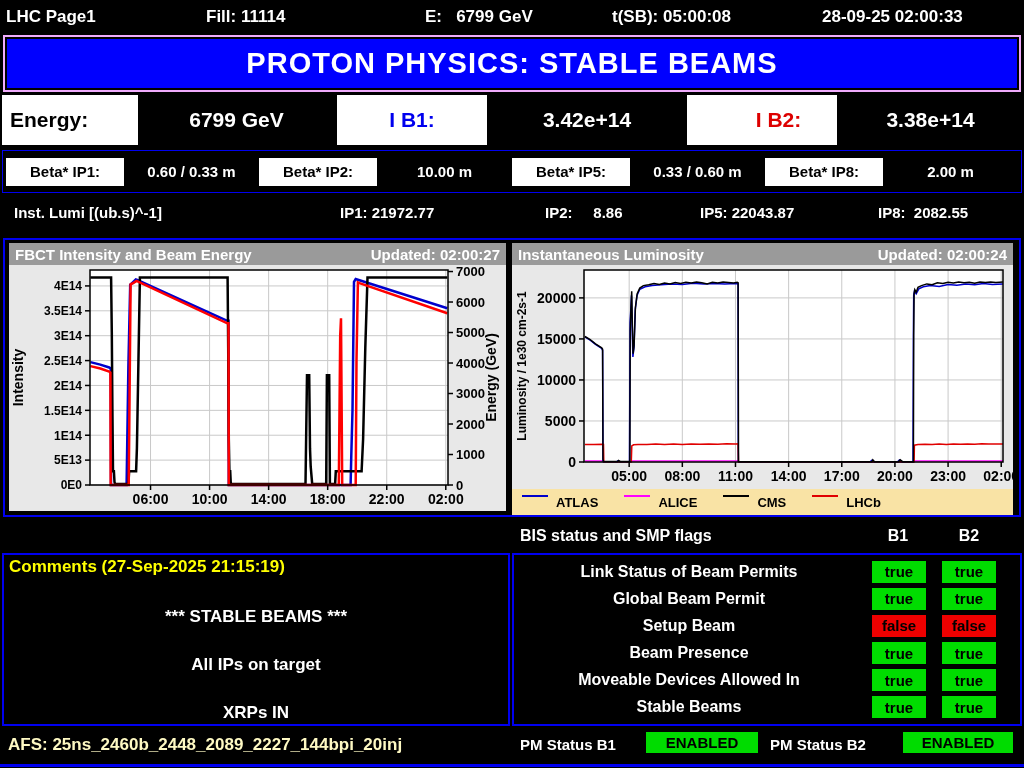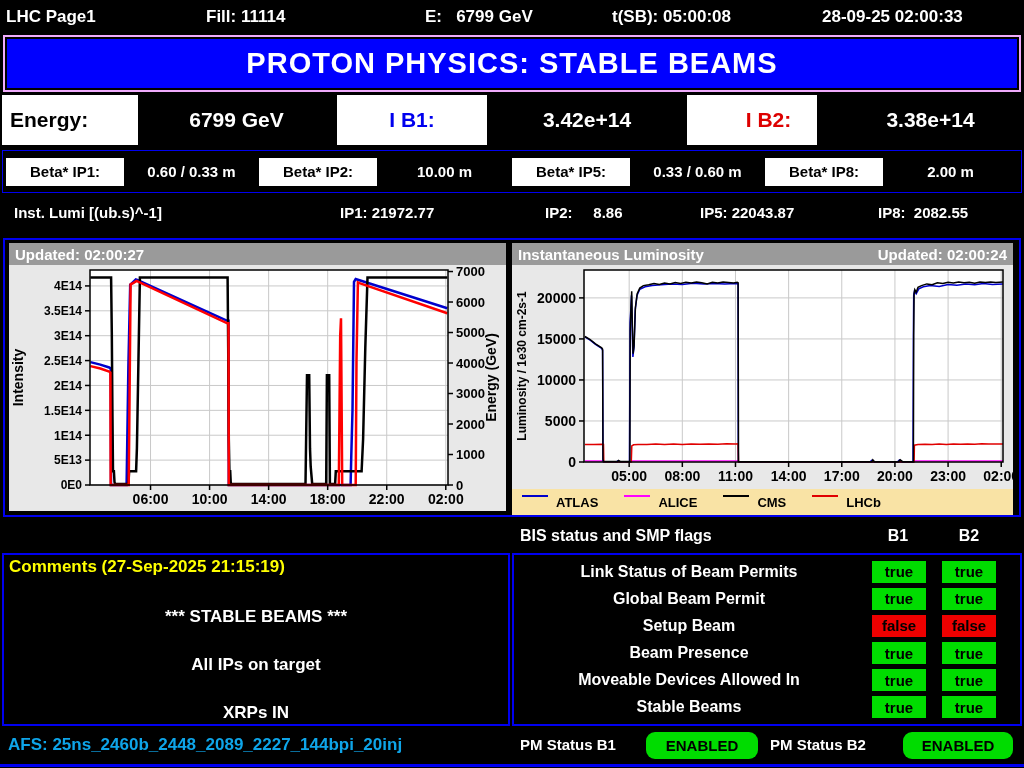--- a/index.html
+++ b/index.html
@@ -17,21 +17,21 @@
   #titleinner div { color:#fff; font-size:29px; letter-spacing:1px; }
   
   #energyrow { position:absolute; top:95px; left:0; width:1024px; height:50px; }
   #energyrow .cell { position:absolute; top:0; height:50px; display:flex; align-items:center; justify-content:center; font-size:21px; }
   .whitecell { background:#fff; color:#000; }
   .blackcell { background:#000; color:#fff; }
   .e1{left:2px;width:136px; justify-content:flex-start !important; padding-left:8px;}
   .e2{left:140px;width:193px;}
   .e3{left:337px;width:150px;}
   .e4{left:489px;width:196px;}
-  .e5{left:687px;width:130px;padding-left:33px;}
+  .e5{left:687px;width:150px;padding-left:33px;}
   .e6{left:839px;width:183px;}
   
   #betarow { position:absolute; top:150px; left:2px; width:1020px; height:43px;
     border:1px solid #0000F0; display:flex; align-items:center; padding:0 3px; }
   .beta-label { width:118px; height:28px; background:#fff; color:#000; font-size:15px;
     display:flex; align-items:center; justify-content:center; }
   .beta-value { flex:1; color:#fff; font-size:15px; text-align:center; white-space:pre; }
   
   #lumirow { position:absolute; top:190px; left:0; width:1024px; height:46px; color:#fff; font-size:15px; }
   #lumirow span { position:absolute; line-height:46px; white-space:pre; }
@@ -62,25 +62,25 @@
   #bistable { position:absolute; top:553px; left:512px; width:510px; height:173px;
     border:2px solid #0000F0; background:#000; display:flex; flex-direction:column; justify-content:space-around; padding:3px 0; }
   .bis-row { display:flex; align-items:center; height:26px; }
   .bis-label { width:350px; text-align:center; color:#fff; font-size:16px; }
   .flagbox { width:54px; height:22px; margin-left:8px; display:flex; align-items:center; justify-content:center;
     color:#000; font-size:15px; }
   .flagbox.second { margin-left:16px; }
   
   #bottombar { position:absolute; top:727px; left:0; width:1024px; height:36px; }
   #bottombar span { position:absolute; line-height:36px; }
-  .afs { left:8px; color:#0ea5e9; font-size:17px; }
+  .afs { left:8px; color:#fef9c3; font-size:17px; }
   .pm1l { left:520px; color:#fff; font-size:15px; }
   .pm2l { left:770px; color:#fff; font-size:15px; }
-  .pmbox { position:absolute; top:5px; height:27px; display:flex; align-items:center; justify-content:center;
-    color:#000; font-size:15px;border-radius:9px; }
+  .pmbox { position:absolute; top:5px; height:21px; display:flex; align-items:center; justify-content:center;
+    color:#000; font-size:15px; }
   .pmb1 { left:646px; width:112px; }
   .pmb2 { left:903px; width:110px; }
   #bottomline { position:absolute; top:764px; left:0; width:1024px; height:3px; background:#0000F0; }
   svg text { font-family:"Liberation Sans","DejaVu Sans",sans-serif; font-weight:bold; }
 </style>
 </head>
 <body>
 
 <div id="page">
 
@@ -122,20 +122,21 @@
     <span class="lu0">Inst. Lumi [(ub.s)^-1]</span>
     <span class="lu1">IP1: 21972.77</span>
     <span class="lu2">IP2:     8.86</span>
     <span class="lu3">IP5: 22043.87</span>
     <span class="lu4">IP8:  2082.55</span>
   </div>
 
   <div id="chartsec">
     <div class="panel" id="panelL">
       <div class="panel-header">
+        <span>FBCT Intensity and Beam Energy</span>
         <span>Updated: 02:00:27</span>
       </div>
       <div class="chart-holder"><svg width="497" height="246">
             <rect x="81" y="5" width="358" height="215" fill="#FFFFFF" stroke="none"></rect>
             <line x1="81" y1="220" x2="439" y2="220" stroke="#C9C9C9" stroke-width="1"></line>
             <line x1="81" y1="195.11574074074073" x2="439" y2="195.11574074074073" stroke="#C9C9C9" stroke-width="1"></line>
             <line x1="81" y1="170.23148148148147" x2="439" y2="170.23148148148147" stroke="#C9C9C9" stroke-width="1"></line>
             <line x1="81" y1="145.34722222222223" x2="439" y2="145.34722222222223" stroke="#C9C9C9" stroke-width="1"></line>
             <line x1="81" y1="120.46296296296296" x2="439" y2="120.46296296296296" stroke="#C9C9C9" stroke-width="1"></line>
             <line x1="81" y1="95.5787037037037" x2="439" y2="95.5787037037037" stroke="#C9C9C9" stroke-width="1"></line>

